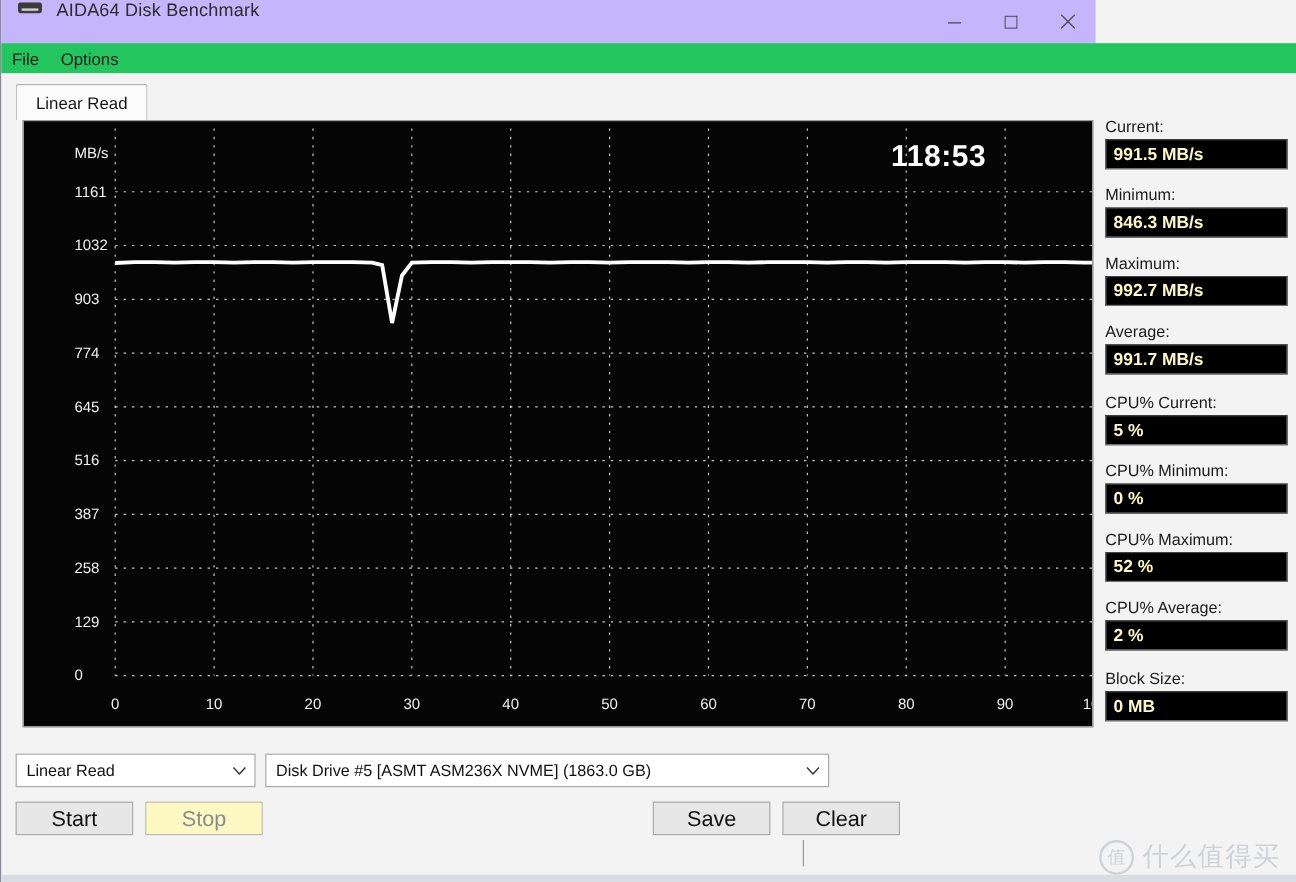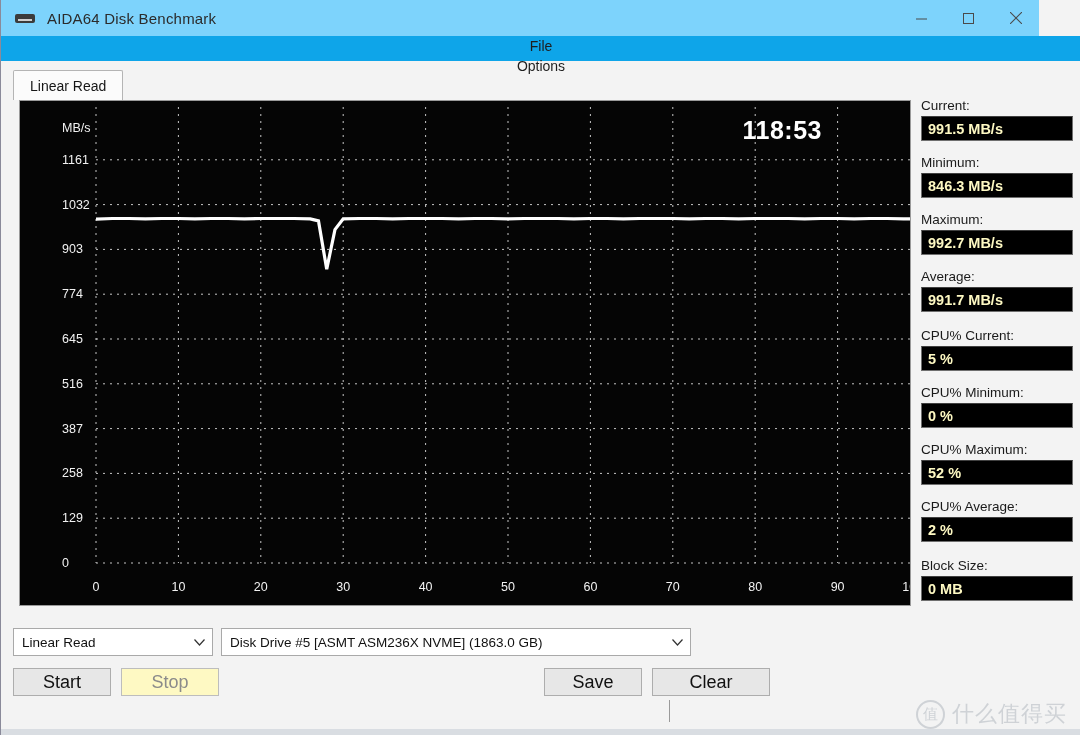--- a/index.html
+++ b/index.html
@@ -16,24 +16,23 @@
     height: 735px;
     background: #f3f3f3;
     overflow: hidden;
     border-left: 1px solid #8a8a9a;
   }
 
   
   .titlebar {
     position: absolute;
     left: 0; top: 0;
-    width: 1038px; height: 36px;
-    background: #7dd3fc;
-    display: flex;
-    align-items: center;
+    width: 912px; height: 36px;
+    background: #c4b5fd;
+    display: flex;
   }
   .app-icon {
     margin-left: 14px;
     width: 20px; height: 13px;
     position: relative;
   }
   .app-icon .body {
     position: absolute;
     left: 0; top: 2px;
     width: 20px; height: 9px;
@@ -65,26 +64,25 @@
     justify-content: center;
     color: #4a4a4a;
   }
   .win-btn svg { display: block; }
 
   
   .menubar {
     position: absolute;
     left: 0; top: 36px;
     width: 1080px; height: 25px;
-    background: #0ea5e9;
+    background: #22c55e;
     display: flex;
     align-items: center;
     padding-left: 0;
     box-sizing: border-box;
-    flex-direction: column;
   }
   .menu-item {
     font-size: 14px;
     color: #1e1e1e;
     padding: 2px 9px;
     cursor: default;
   }
 
   
   .tabstrip {
@@ -209,21 +207,21 @@
     cursor: default;
   }
   .btn.disabled {
     background: #fef9c3;
     color: #8b8b8b;
     border-color: #bdbdbd;
   }
   #btn-start { left: 12px; top: 668px; width: 98px; }
   #btn-stop  { left: 120px; top: 668px; width: 98px; }
   #btn-save  { left: 543px; top: 668px; width: 98px; }
-  #btn-clear { left: 651px; top: 668px; width: 118px; }
+  #btn-clear { left: 651px; top: 668px; width: 98px; }
 
   
   .watermark {
     position: absolute;
     right: 14px; bottom: 6px;
     display: flex;
     align-items: center;
     opacity: .40;
     pointer-events: none;
   }

